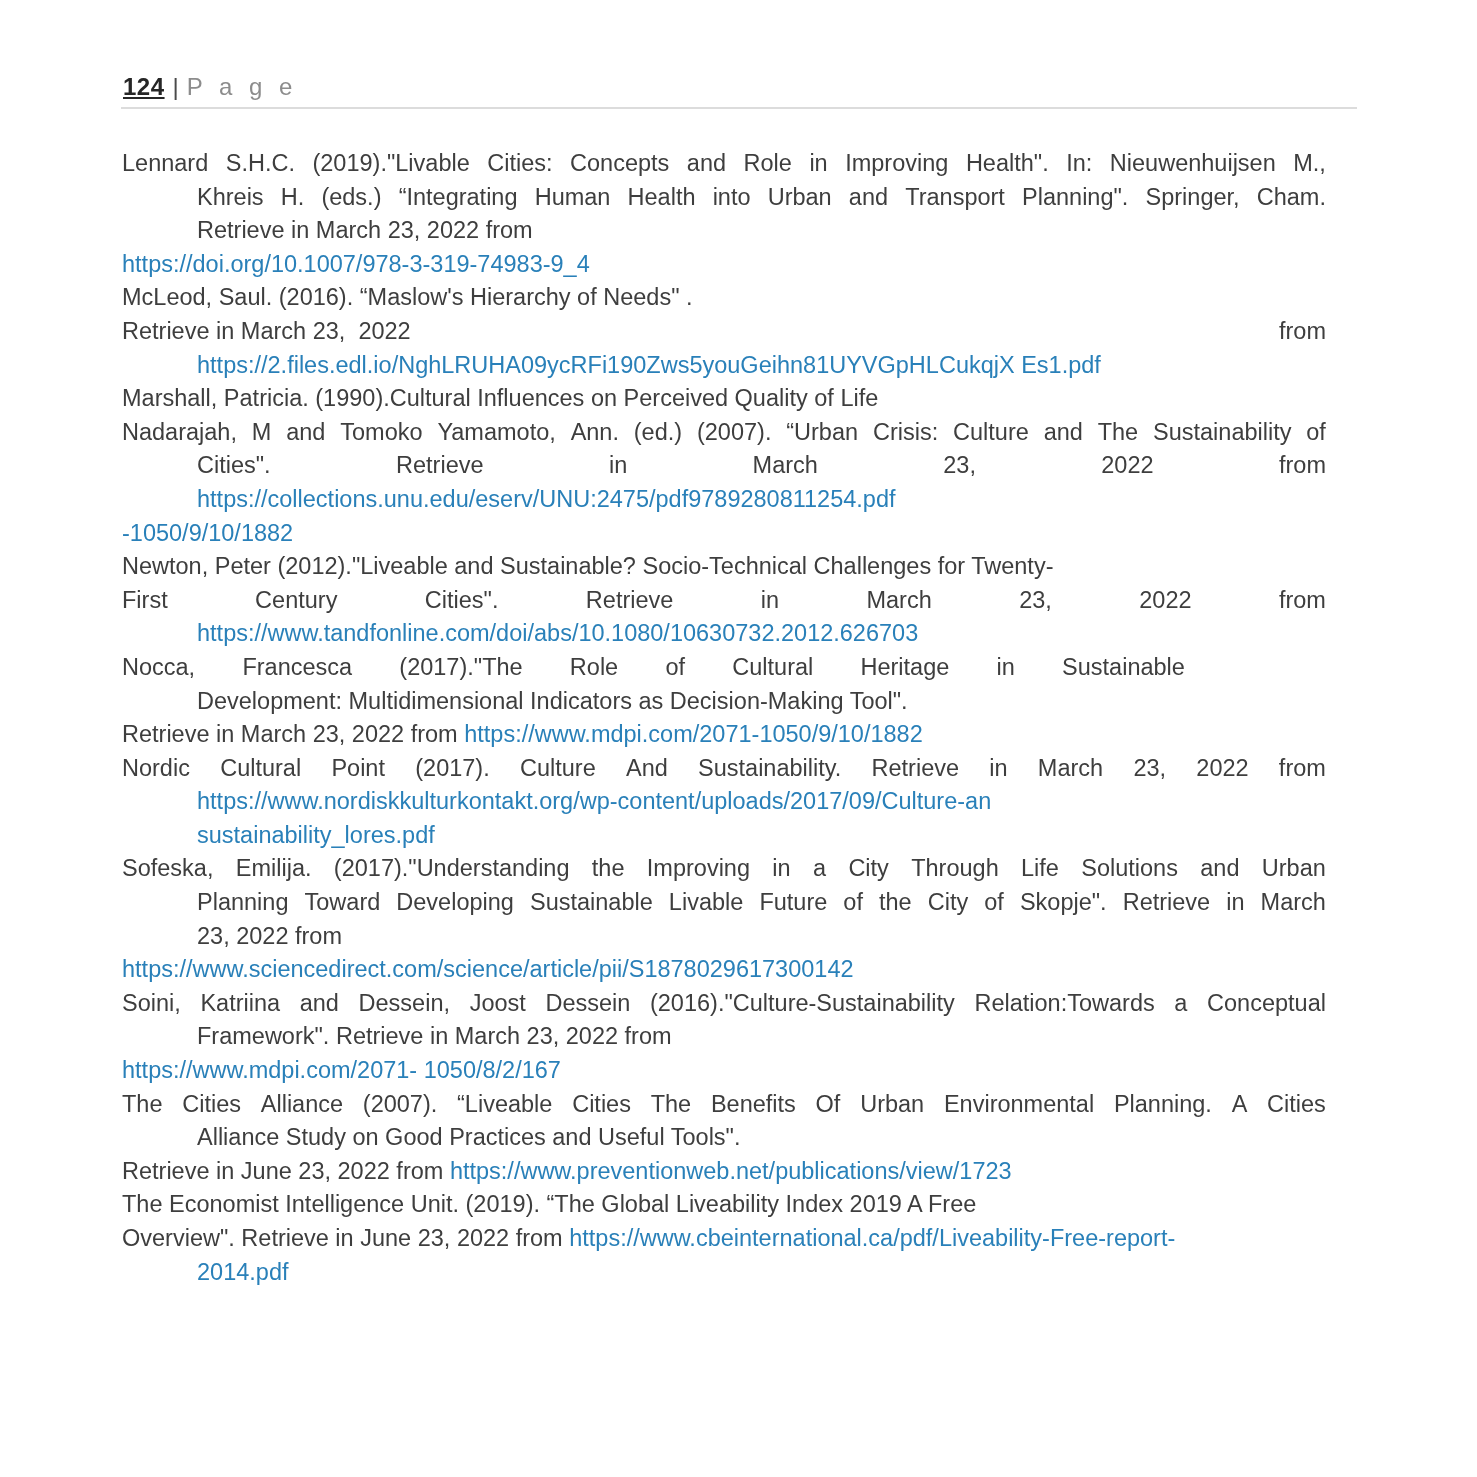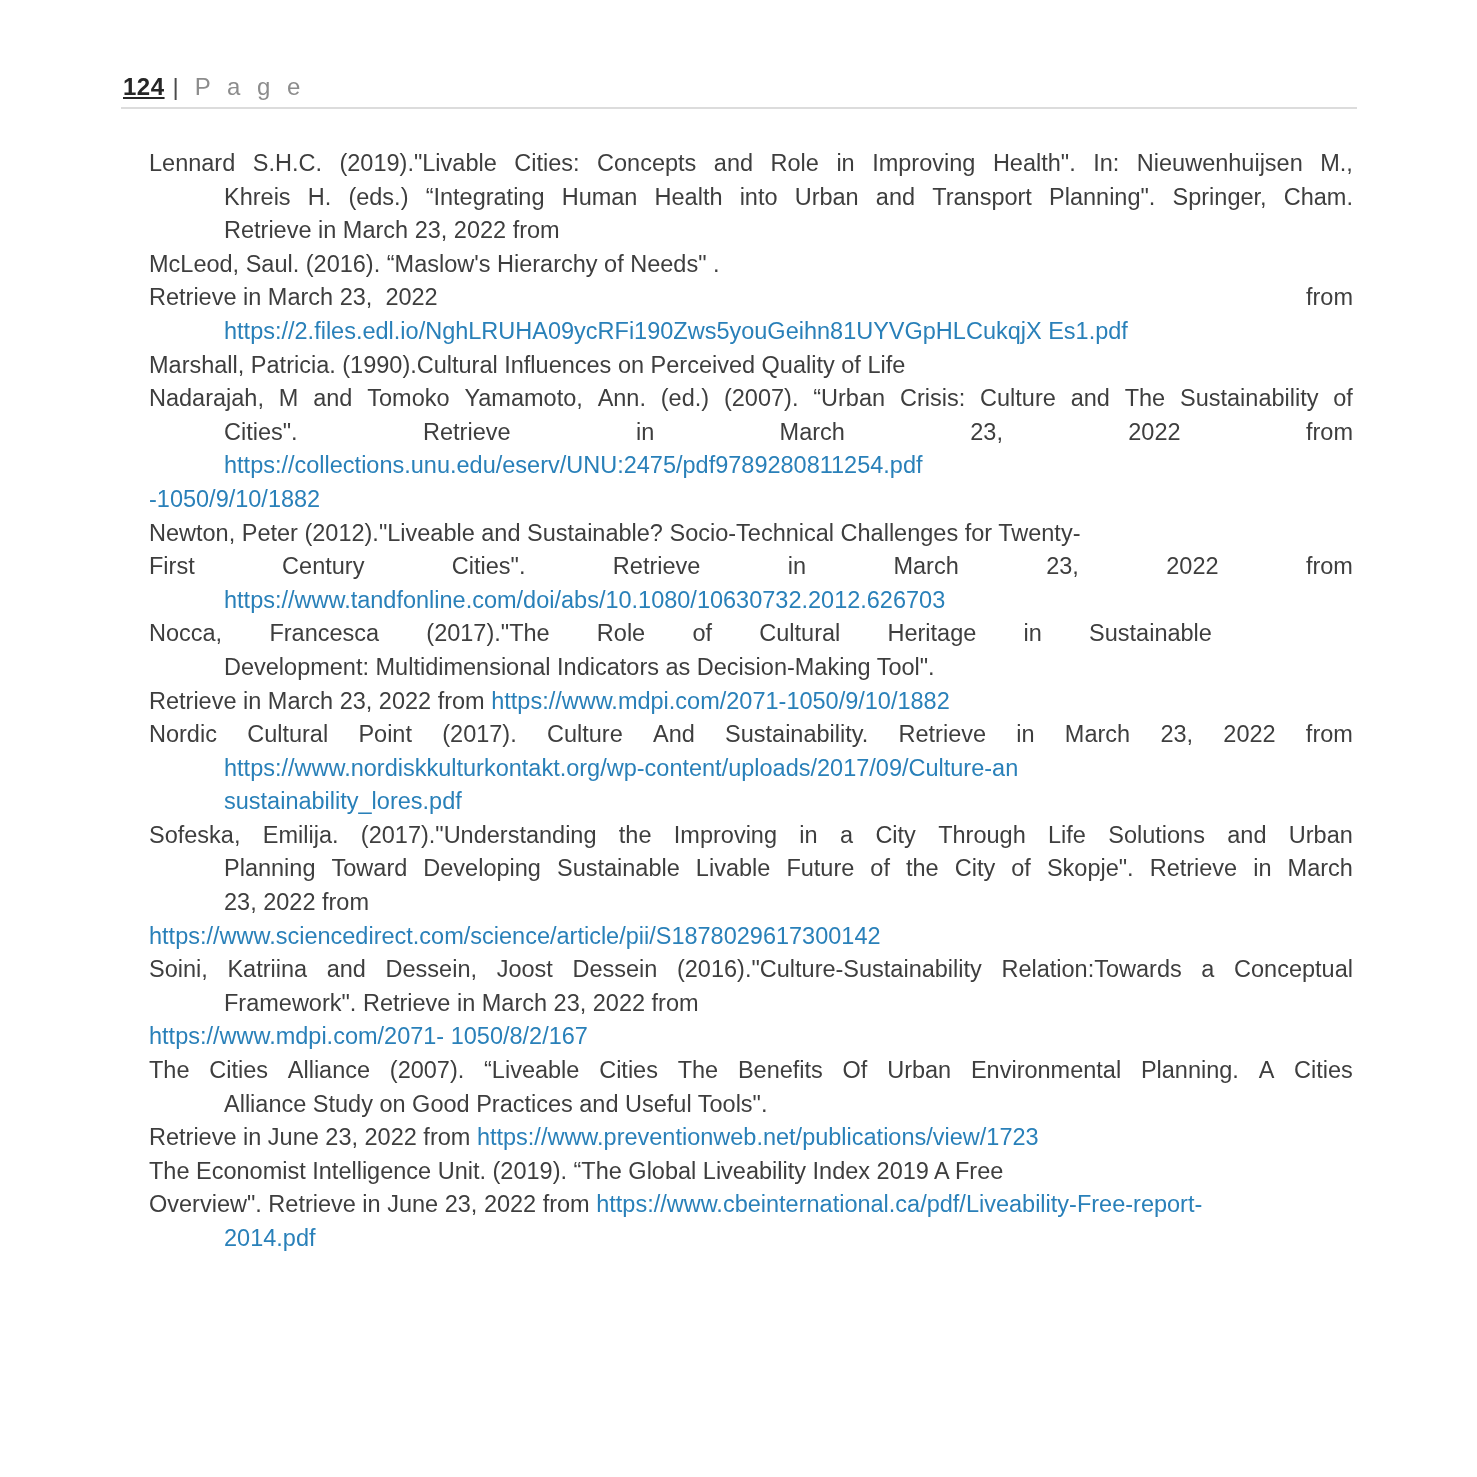--- a/index.html
+++ b/index.html
@@ -11,23 +11,23 @@
   }
   html,body{margin:0;padding:0;}
   body{
     width:1477px;height:1477px;background:#ffffff;overflow:hidden;
     font-family:"Liberation Sans", sans-serif;
   }
   .page{position:relative;width:1477px;height:1477px;background:#ffffff;}
   .header{position:absolute;left:123px;top:72px;font-size:24px;line-height:30px;color:var(--pagenum);white-space:nowrap;}
   .pagenum{font-weight:700;letter-spacing:0.5px;text-decoration:underline;}
   .pipe{margin:0 8px;color:#4a4a4a;font-weight:400;}
-  .pagelabel{color:var(--pagelabel);letter-spacing:5px;margin-left:8px;}
+  .pagelabel{color:var(--pagelabel);letter-spacing:5px;}
   .divider{position:absolute;left:121px;top:107px;width:1236px;height:0;border-top:2px solid var(--divider);}
-  .refs{position:absolute;left:122px;top:147px;width:1204px;font-size:23.5px;color:var(--text);margin-left:27px;}
+  .refs{position:absolute;left:122px;top:147px;width:1204px;font-size:23.5px;color:var(--text);}
   .line{height:33.6px;line-height:33.6px;}
   .line.left{white-space:nowrap;}
   .line.justify,.line.justify-narrow,.line.split{display:flex;justify-content:space-between;}
   .line.justify-narrow{width:1063px;text-align:center;}
   .line.indent{padding-left:75px;}
   .line.split .seg{white-space:pre;}
   a.link{color:var(--link);text-decoration:none;cursor:pointer;}
   span.text{color:inherit;}
 </style>
 </head>
@@ -63,20 +63,21 @@
         <span class="seg text text">Health</span>
         <span class="seg text text">into</span>
         <span class="seg text text">Urban</span>
         <span class="seg text text">and</span>
         <span class="seg text text">Transport</span>
         <span class="seg text text">Planning".</span>
         <span class="seg text text">Springer,</span>
         <span class="seg text text">Cham.</span>
       </div>
       <div class="line left indent"><span class="seg text text">Retrieve in March 23, 2022 from</span></div>
+      <div class="line left"><a class="seg link link" href="#">https://doi.org/10.1007/978-3-319-74983-9_4</a></div>
       <div class="line left"><span class="seg text text">McLeod, Saul. (2016). “Maslow's Hierarchy of Needs" .</span></div>
       <div class="line split">
         <span class="seg text text">Retrieve in March 23,  2022</span>
         <span class="seg text text">from</span>
       </div>
       <div class="line left indent"><a class="seg link link" href="#">https://2.files.edl.io/NghLRUHA09ycRFi190Zws5youGeihn81UYVGpHLCukqjX Es1.pdf</a></div>
       <div class="line left"><span class="seg text text">Marshall, Patricia. (1990).Cultural Influences on Perceived Quality of Life</span></div>
       <div class="line justify">
         <span class="seg text text">Nadarajah,</span>
         <span class="seg text text">M</span>

